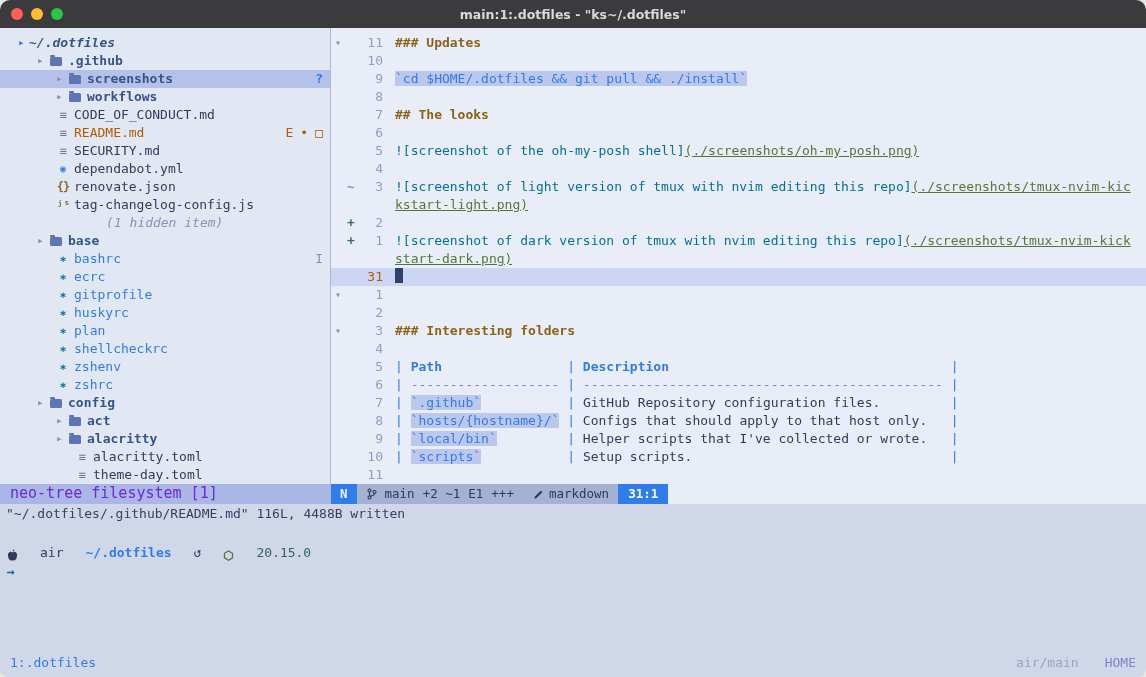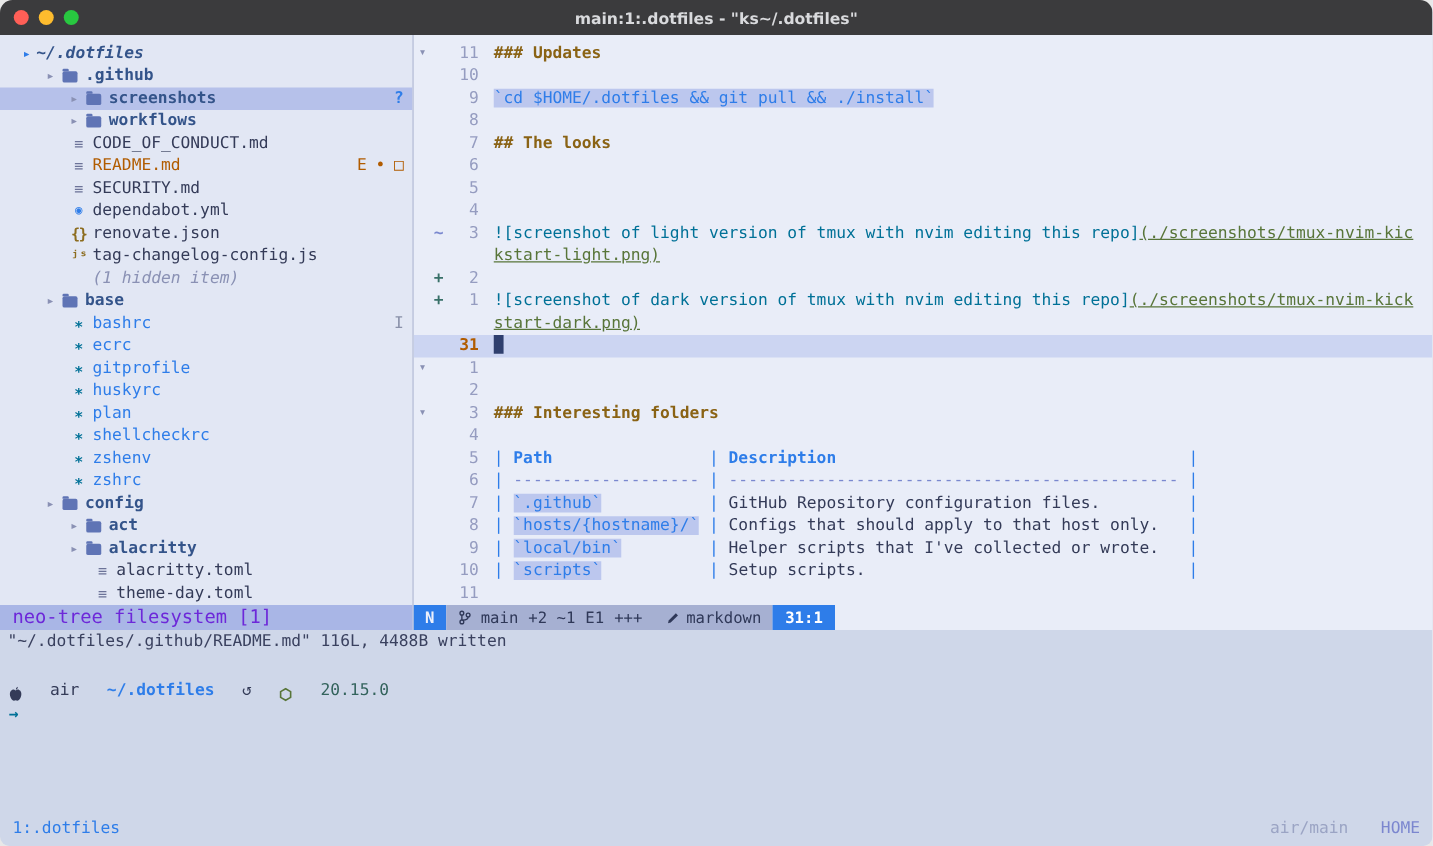--- a/index.html
+++ b/index.html
@@ -87,21 +87,21 @@
   
   .editor { flex: 1; min-width: 0; background: var(--editor-bg, #e9edf8); display: flex; flex-direction: column; }
   .lines { flex: 1; padding-top: 6px; overflow: hidden; }
   .eline { height: 18px; display: flex; white-space: pre; }
   .eline.cur { background: var(--cursorline-bg, #ccd5f2); }
   .fold { flex: 0 0 14px; text-align: center; color: #8a91b4; font-size: 10px; line-height: 18px; }
   .sign { flex: 0 0 12px; text-align: center; }
   .sign-add    { color: #387068; font-weight: bold; }
   .sign-change { color: #7a88cf; font-weight: bold; }
   .lnum { flex: 0 0 26px; text-align: right; color: #959cc0; }
-  .eline.cur .lnum { color: var(--orange, #b15c00); font-weight: bold; }
+  .eline.cur .lnum { color: var(--orange, #b15c00); font-weight: normal; }
   .ltxt { padding-left: 12px; overflow: hidden; }
   .seg-h     { color: var(--heading, #8a6315); font-weight: bold; }
   .seg-code  { color: var(--accent, #2e7de9); background: var(--codespan-bg, #bcc7ee); }
   .seg-lbl   { color: var(--teal, #007197); }
   .seg-url   { color: var(--green-url, #587539); text-decoration: underline; }
   .seg-pipe  { color: var(--accent, #2e7de9); }
   .seg-th    { color: var(--accent, #2e7de9); font-weight: bold; }
   .seg-delim { color: #7a88cf; }
   .seg-plain { color: var(--text, #343b58); }
   .cursor { display: inline-block; width: 8px; height: 15px; background: var(--cursor, #2f3f6e); vertical-align: -2px; }
@@ -155,21 +155,21 @@
             <div class="tree-row root" style="padding-left: 18px;"><span class="expander">▸</span><span class="lbl-text">~/.dotfiles</span></div>
             <div class="tree-row dir" style="padding-left: 37px;"><span class="expander">▸</span><span class="folder"></span><span class="lbl-text">.github</span></div>
             <div class="tree-row dir selected" style="padding-left: 56px;"><span class="expander">▸</span><span class="folder"></span><span class="lbl-text">screenshots</span><span class="badges"><span class="b-blue">?</span></span></div>
             <div class="tree-row dir" style="padding-left: 56px;"><span class="expander">▸</span><span class="folder"></span><span class="lbl-text">workflows</span></div>
             <div class="tree-row file" style="padding-left: 56px;"><span class="fic ic-md">≡</span><span class="lbl-text">CODE_OF_CONDUCT.md</span></div>
             <div class="tree-row mod" style="padding-left: 56px;"><span class="fic ic-md">≡</span><span class="lbl-text">README.md</span><span class="badges"><span class="b-orange">E</span><span class="b-orange">•</span><span class="b-orange">□</span></span></div>
             <div class="tree-row file" style="padding-left: 56px;"><span class="fic ic-md">≡</span><span class="lbl-text">SECURITY.md</span></div>
             <div class="tree-row file" style="padding-left: 56px;"><span class="fic ic-yml">◉</span><span class="lbl-text">dependabot.yml</span></div>
             <div class="tree-row file" style="padding-left: 56px;"><span class="fic ic-json">{}</span><span class="lbl-text">renovate.json</span></div>
             <div class="tree-row file" style="padding-left: 56px;"><span class="fic ic-js">ʲˢ</span><span class="lbl-text">tag-changelog-config.js</span></div>
-            <div class="tree-row hidden" style="padding-left: 56px;"><span class="icspacer"></span><span class="lbl-text">(1 hidden item)</span></div>
+            <div class="tree-row hidden" style="padding-left: 88px;"><span class="icspacer"></span><span class="lbl-text">(1 hidden item)</span></div>
             <div class="tree-row dir" style="padding-left: 37px;"><span class="expander">▸</span><span class="folder"></span><span class="lbl-text">base</span></div>
             <div class="tree-row sh" style="padding-left: 56px;"><span class="fic ic-sh">∗</span><span class="lbl-text">bashrc</span><span class="badges"><span class="b-gray">I</span></span></div>
             <div class="tree-row sh" style="padding-left: 56px;"><span class="fic ic-sh">∗</span><span class="lbl-text">ecrc</span></div>
             <div class="tree-row sh" style="padding-left: 56px;"><span class="fic ic-sh">∗</span><span class="lbl-text">gitprofile</span></div>
             <div class="tree-row sh" style="padding-left: 56px;"><span class="fic ic-sh">∗</span><span class="lbl-text">huskyrc</span></div>
             <div class="tree-row sh" style="padding-left: 56px;"><span class="fic ic-sh">∗</span><span class="lbl-text">plan</span></div>
             <div class="tree-row sh" style="padding-left: 56px;"><span class="fic ic-sh">∗</span><span class="lbl-text">shellcheckrc</span></div>
             <div class="tree-row sh" style="padding-left: 56px;"><span class="fic ic-sh">∗</span><span class="lbl-text">zshenv</span></div>
             <div class="tree-row sh" style="padding-left: 56px;"><span class="fic ic-sh">∗</span><span class="lbl-text">zshrc</span></div>
             <div class="tree-row dir" style="padding-left: 37px;"><span class="expander">▸</span><span class="folder"></span><span class="lbl-text">config</span></div>
@@ -184,21 +184,21 @@
       </div>
 
       <div class="editor">
         <div class="lines">
             <div class="eline"><span class="fold">▾</span><span class="sign "> </span><span class="lnum">11</span><span class="ltxt"><span class="seg-h">### Updates</span></span></div>
             <div class="eline"><span class="fold"> </span><span class="sign "> </span><span class="lnum">10</span><span class="ltxt"></span></div>
             <div class="eline"><span class="fold"> </span><span class="sign "> </span><span class="lnum">9</span><span class="ltxt"><span class="seg-code">`cd $HOME/.dotfiles &amp;&amp; git pull &amp;&amp; ./install`</span></span></div>
             <div class="eline"><span class="fold"> </span><span class="sign "> </span><span class="lnum">8</span><span class="ltxt"></span></div>
             <div class="eline"><span class="fold"> </span><span class="sign "> </span><span class="lnum">7</span><span class="ltxt"><span class="seg-h">## The looks</span></span></div>
             <div class="eline"><span class="fold"> </span><span class="sign "> </span><span class="lnum">6</span><span class="ltxt"></span></div>
-            <div class="eline"><span class="fold"> </span><span class="sign "> </span><span class="lnum">5</span></div>
+            <div class="eline"><span class="fold"> </span><span class="sign "> </span><span class="lnum">5</span><span class="ltxt"><span class="seg-lbl">![screenshot of the oh-my-posh shell]</span><span class="seg-url">(./screenshots/oh-my-posh.png)</span></span></div>
             <div class="eline"><span class="fold"> </span><span class="sign "> </span><span class="lnum">4</span><span class="ltxt"></span></div>
             <div class="eline"><span class="fold"> </span><span class="sign sign-change">~</span><span class="lnum">3</span><span class="ltxt"><span class="seg-lbl">![screenshot of light version of tmux with nvim editing this repo]</span><span class="seg-url">(./screenshots/tmux-nvim-kic</span></span></div>
             <div class="eline"><span class="fold"> </span><span class="sign "> </span><span class="lnum"></span><span class="ltxt"><span class="seg-url">kstart-light.png)</span></span></div>
             <div class="eline"><span class="fold"> </span><span class="sign sign-add">+</span><span class="lnum">2</span><span class="ltxt"></span></div>
             <div class="eline"><span class="fold"> </span><span class="sign sign-add">+</span><span class="lnum">1</span><span class="ltxt"><span class="seg-lbl">![screenshot of dark version of tmux with nvim editing this repo]</span><span class="seg-url">(./screenshots/tmux-nvim-kick</span></span></div>
             <div class="eline"><span class="fold"> </span><span class="sign "> </span><span class="lnum"></span><span class="ltxt"><span class="seg-url">start-dark.png)</span></span></div>
             <div class="eline cur"><span class="fold"> </span><span class="sign "> </span><span class="lnum">31</span><span class="ltxt"><span class="cursor"></span></span></div>
             <div class="eline"><span class="fold">▾</span><span class="sign "> </span><span class="lnum">1</span></div>
             <div class="eline"><span class="fold"> </span><span class="sign "> </span><span class="lnum">2</span><span class="ltxt"></span></div>
             <div class="eline"><span class="fold">▾</span><span class="sign "> </span><span class="lnum">3</span><span class="ltxt"><span class="seg-h">### Interesting folders</span></span></div>

